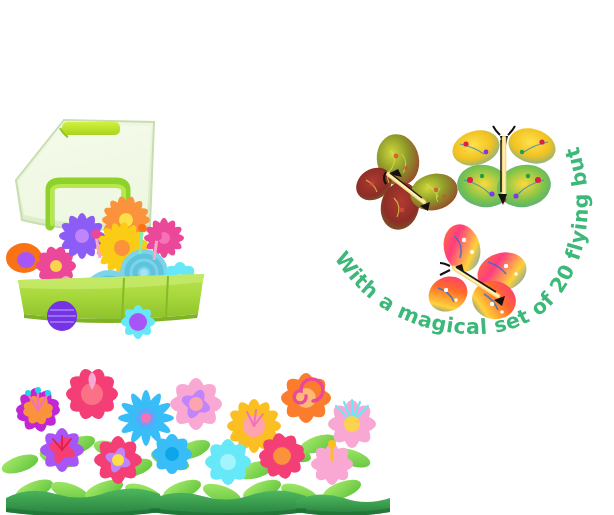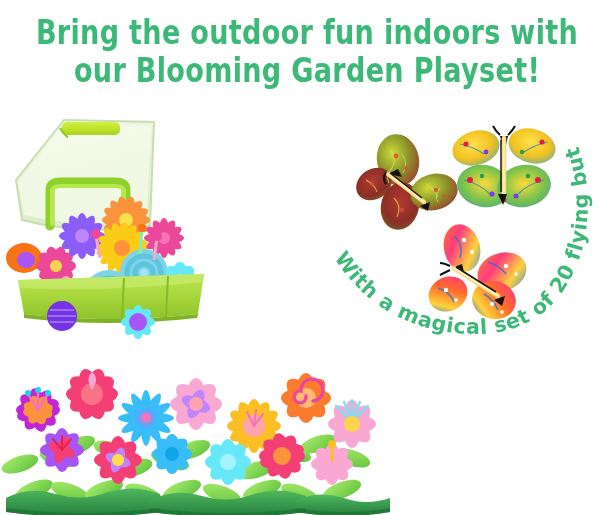--- a/index.html
+++ b/index.html
@@ -39,24 +39,20 @@
 
   
   .art{position:absolute;}
   svg{display:block;overflow:visible;}
 </style>
 </head>
 <body>
 
 <div id="stage">
 
-  <div class="headline">
-    <span class="hl hl1">Bring the outdoor fun indoors with</span>
-    <span class="hl hl2">our Blooming Garden Playset!</span>
-  </div>
 
   <div class="art" style="left:4px;top:108px;width:210px;height:215px;">
     <svg width="210" height="215" viewBox="0 0 210 215">
       <defs>
         <linearGradient id="lidG" x1="0" y1="0" x2="0.3" y2="1">
           <stop offset="0%" stop-color="#f6fbee"></stop>
           <stop offset="55%" stop-color="#e7f3d8"></stop>
           <stop offset="100%" stop-color="#dbebc8"></stop>
         </linearGradient>
         <linearGradient id="bodyG" x1="0" y1="0" x2="0" y2="1">

